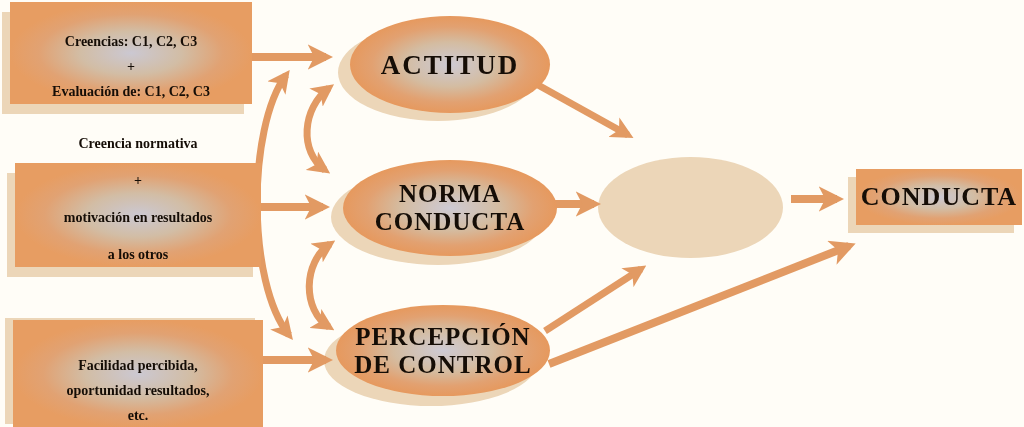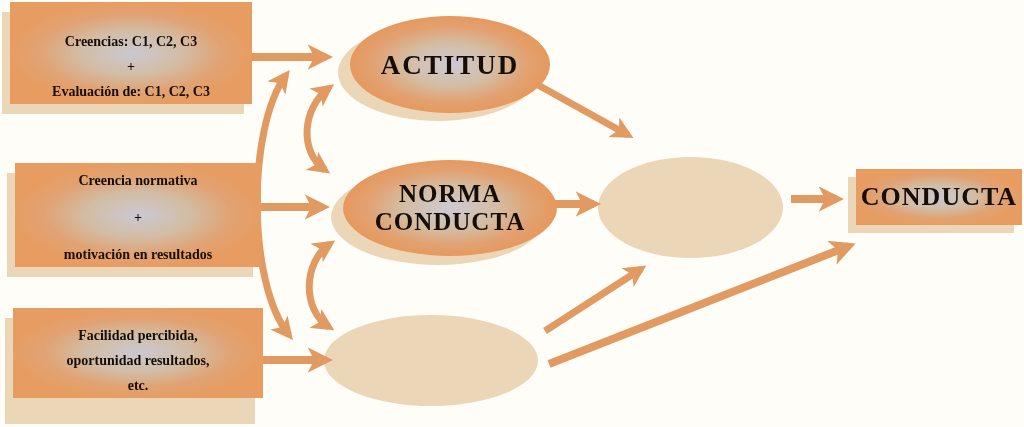--- a/index.html
+++ b/index.html
@@ -79,36 +79,41 @@
   <div class="node rectnode boxtext" style="left:10px;top:2px;width:242px;height:102px;">
     <span>Creencias: C1, C2, C3</span>
     <span>+</span>
     <span>Evaluación de: C1, C2, C3</span>
   </div>
 
   <div class="node rectnode boxtext" style="left:15px;top:163px;width:246px;height:104px;gap:12px;">
     <span>Creencia normativa</span>
     <span>+</span>
     <span>motivación en resultados</span>
+    <span>a los otros</span>
   </div>
 
-  <div class="node rectnode boxtext" style="left:13px;top:308px;width:250px;height:90px;">
+  <div class="node rectnode boxtext" style="left:13px;top:320px;width:250px;height:108px;">
     <span>Facilidad percibida,</span>
     <span>oportunidad resultados,</span>
     <span>etc.</span>
   </div>
 
   <div class="node ellipsenode elltext big" style="left:350px;top:16px;width:200px;height:97px;">
     <span>ACTITUD</span>
   </div>
 
   <div class="node ellipsenode elltext" style="left:343px;top:160px;width:214px;height:96px;">
     <span>NORMA</span>
     <span>CONDUCTA</span>
   </div>
 
+  <div class="node ellipsenode elltext" style="left:336px;top:305px;width:214px;height:91px;">
+    <span>PERCEPCIÓN</span>
+    <span>DE CONTROL</span>
+  </div>
 
 
   <div class="node rectnode conducta-text" style="left:856px;top:169px;width:166px;height:56px;">
     <span>CONDUCTA</span>
   </div>
 
 </div>
 
 </body></html>

